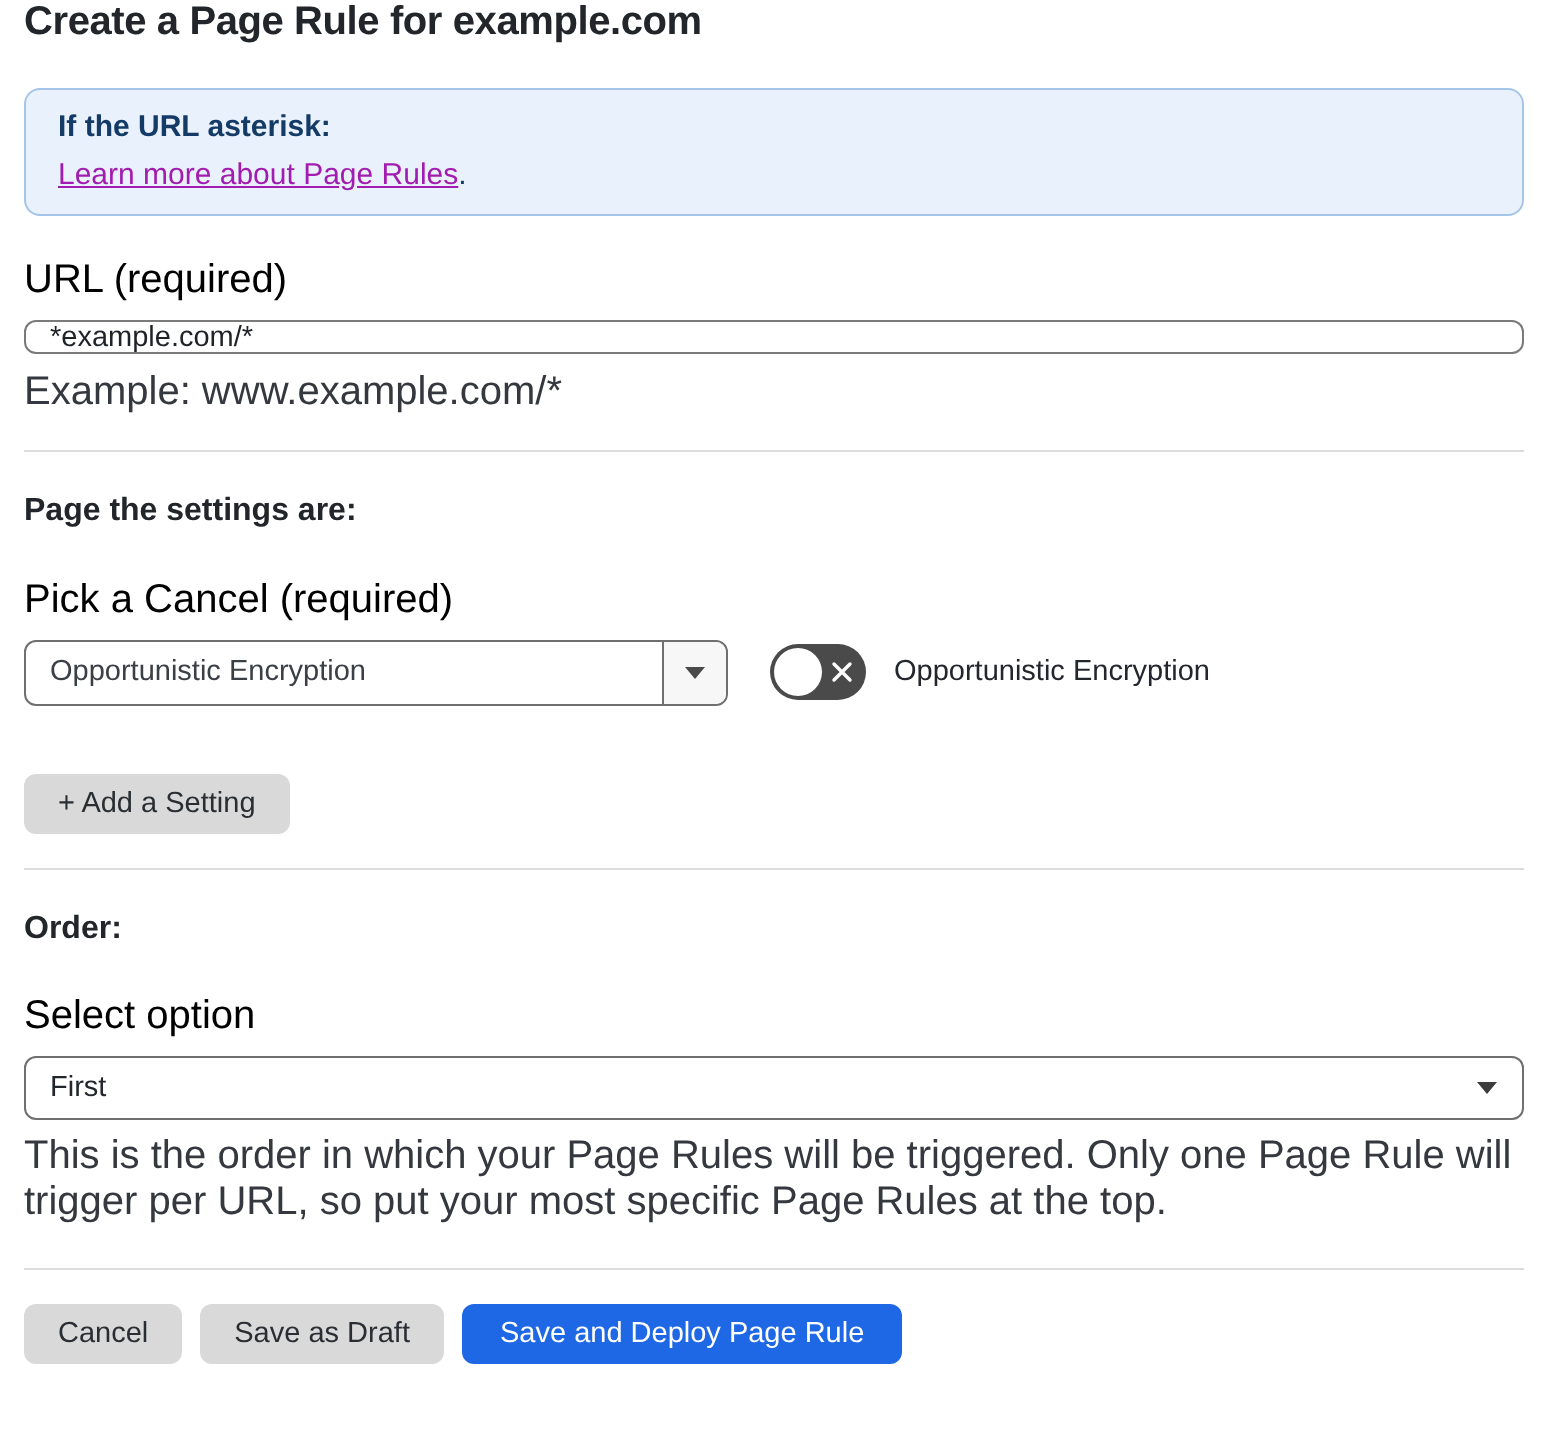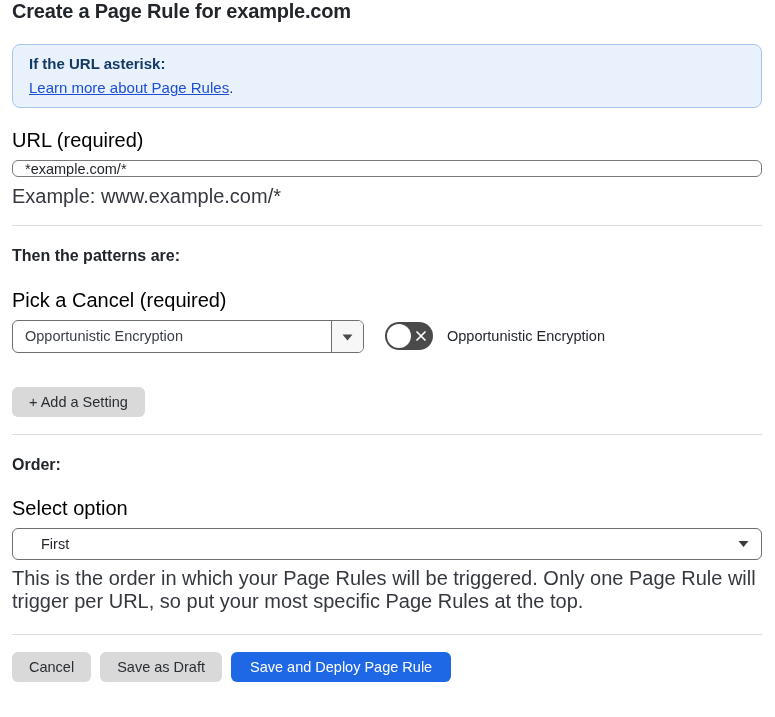--- a/index.html
+++ b/index.html
@@ -24,21 +24,21 @@
     border: 1px solid #a6c5ea;
     background: #e9f1fc;
     border-radius: 8px;
     padding: 7px 16px;
     font-size: 15px;
     line-height: 24px;
     color: #143a66;
   }
   .info-box .info-heading { font-weight: 700; }
   .info-box a {
-    color: #1d4ed8;
+    color: #a21caf;
     text-decoration: underline;
     cursor: pointer;
   }
   
   .field-label {
     margin-top: 21px;
     font-size: 20px;
     color: #000000;
   }
   .text-input {
@@ -166,21 +166,21 @@
   .select {
     margin-top: 8px;
     position: relative;
     width: 100%;
     height: 32px;
     border: 1px solid #6f6f6f;
     border-radius: 6px;
     background: #fff;
     display: flex;
     align-items: center;
-    padding: 0 28px;
+    padding: 0 12px;
     font-size: 14.5px;
     color: #23272d;
     cursor: pointer;
   }
   .select .select-caret {
     position: absolute;
     right: 12px;
     top: 50%;
     transform: translateY(-50%);
     display: flex;
@@ -206,21 +206,21 @@
   <div class="info-heading">If the URL asterisk:</div>
   <div><a>Learn more about Page Rules</a><span>.</span></div>
 </div>
 
 <div class="field-label">URL (required)</div>
 <input class="text-input" type="text" value="*example.com/*" style="">
 <div class="helper-text">Example: www.example.com/*</div>
 
 <hr class="divider">
 
-<div class="section-heading">Then the patterns are:</div>
+<div class="section-heading">Page the settings are:</div>
 <div class="field-label tight">Pick a Cancel (required)</div>
 
 <div class="setting-row">
   <div class="dropdown">
     <div class="dropdown-value">Opportunistic Encryption</div>
     <div class="dropdown-arrow-btn">
       <span>
         <svg width="11" height="7" viewBox="0 0 11 7">
             <path d="M0.5 0.5 h10 l-5 6 z" fill="#4a4a4a"></path>
           </svg>

